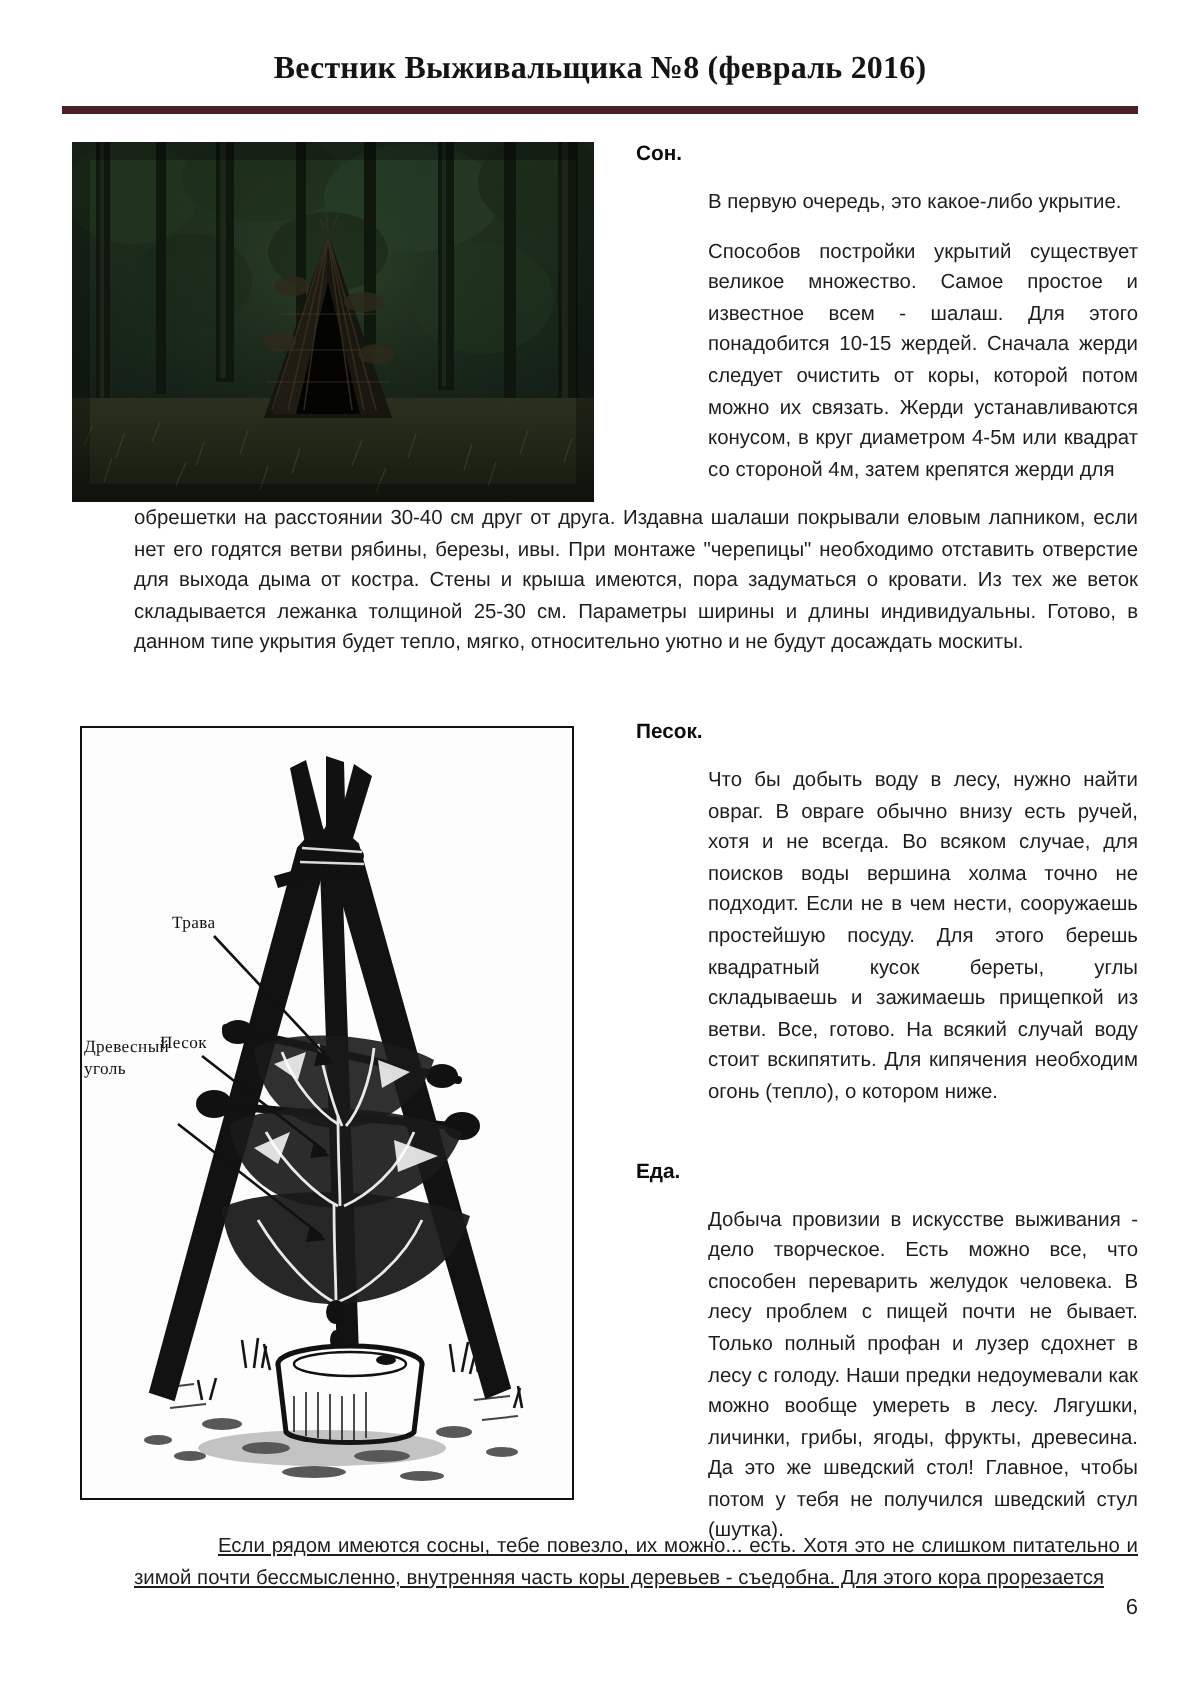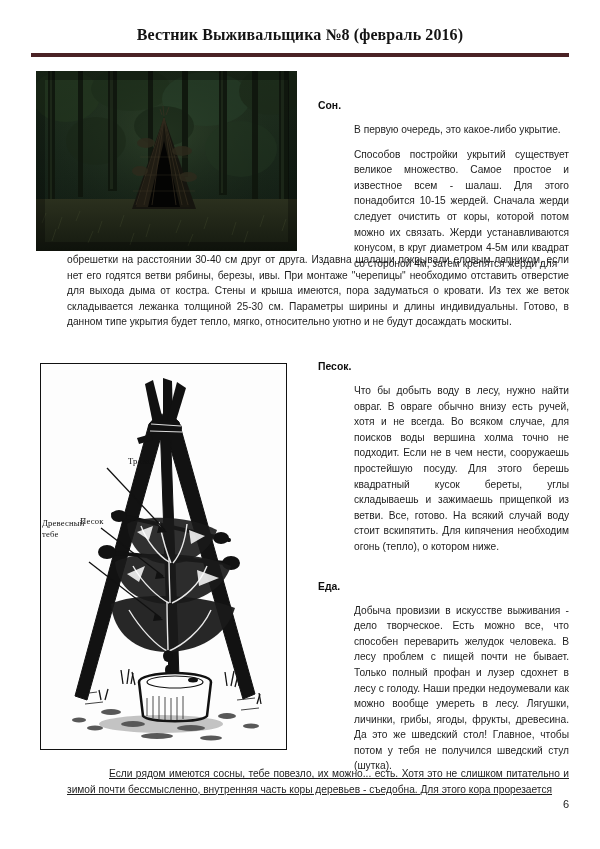--- a/index.html
+++ b/index.html
@@ -58,21 +58,20 @@
     background: #0d1510;
   }
   .photo-canvas { width: 100%; height: 100%; display: block; }
 
   
   .col-right {
     position: absolute;
     left: 318px;
     top: 71px;
     width: 251px;
-    margin-top: 28px;
   }
   .col-right-2 {
     position: absolute;
     left: 318px;
     top: 360px;
     width: 251px;
   }
   .fullwidth-1 {
     position: absolute;
     left: 31px;
@@ -119,21 +118,21 @@
   .illus-canvas { display: block; width: 100%; height: 100%; }
 
   .illus-label {
     position: absolute;
     font-family: "Liberation Serif", serif;
     font-size: 8.6px;
     color: #111;
     white-space: nowrap;
     letter-spacing: 0.2px;
   }
-  .lbl-grass { left: 86px; top: 456px; margin-left: 42px; }
+  .lbl-grass { left: 86px; top: 456px; }
   .lbl-sand  { left: 80px; top: 516px; }
   .lbl-coal  { left: 42px; top: 518px; line-height: 11px; }
 
   
   .page-number {
     position: absolute;
     right: 31px;
     top: 798px;
     font-size: 11px;
     color: #222;
@@ -392,21 +391,21 @@
         <path d="M116 207 L124 214 L114 215 Z"></path>
         <path d="M114 249 L122 256 L112 257 Z"></path>
       </g>
     </svg>
   </div>
 
   <div class="illus-label lbl-grass">Трава</div>
   <div class="illus-label lbl-sand">Песок</div>
   <div class="illus-label lbl-coal">
     <span>Древесный</span><br>
-    <span>тебе</span>
+    <span>уголь</span>
   </div>
 
   <div class="col-right-2">
     <h3 class="section">Песок.</h3>
     <p class="body">Что бы добыть воду в лесу, нужно найти овраг. В овраге обычно внизу есть ручей, хотя и не всегда. Во всяком случае, для поисков воды вершина холма точно не подходит. Если не в чем нести, сооружаешь простейшую посуду. Для этого берешь квадратный кусок береты, углы складываешь и зажимаешь прищепкой из ветви. Все, готово.  На всякий случай воду стоит вскипятить. Для кипячения необходим огонь (тепло), о котором ниже.</p>
     <h3 class="section spaced">Еда.</h3>
     <p class="body">Добыча провизии в искусстве выживания - дело творческое. Есть можно все, что способен переварить желудок человека.  В лесу проблем с пищей почти не бывает. Только полный профан и лузер сдохнет в лесу с голоду. Наши предки недоумевали как можно вообще умереть в лесу. Лягушки, личинки, грибы, ягоды, фрукты, древесина. Да это же шведский стол! Главное, чтобы потом у тебя не получился шведский стул (шутка).</p>
   </div>
 
   <div class="fullwidth-2">

